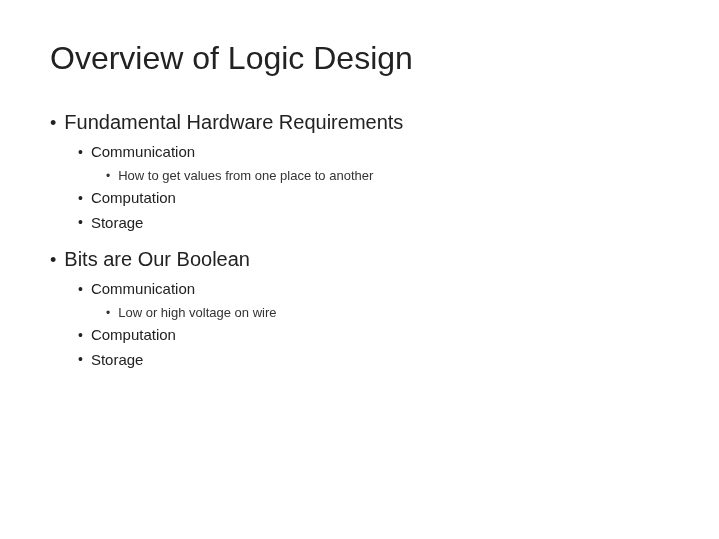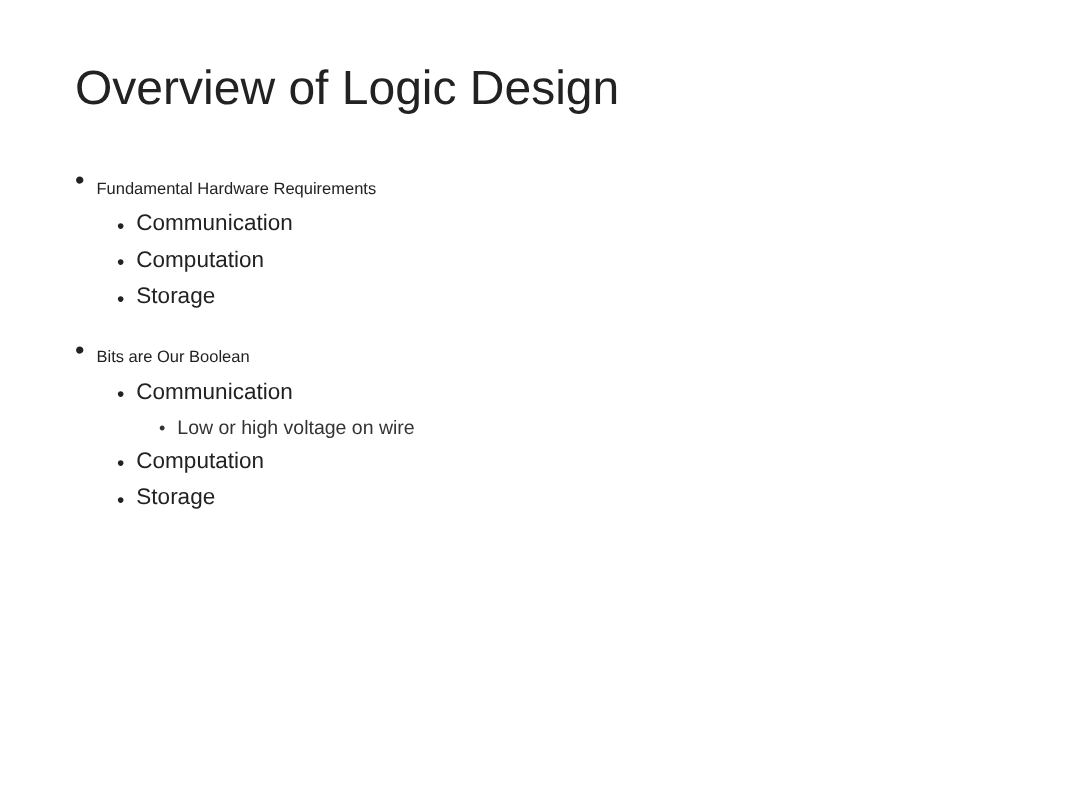--- a/index.html
+++ b/index.html
@@ -41,40 +41,40 @@
     }
 
     .level1 > li {
       margin-bottom: 10px;
     }
 
     .level1 > li > .bullet-label {
       display: flex;
       align-items: flex-end;
       gap: 8px;
-      font-size: 11px;
+      font-size: 20px;
       font-weight: 400;
       margin-bottom: 4px;
     }
 
     .level1 > li > .bullet-label::before {
       content: '•';
       font-size: 18px;
       flex-shrink: 0;
     }
 
     .level2 {
       list-style: none;
       margin-left: 28px;
       margin-bottom: 2px;
     }
 
     .level2 > li {
       display: flex;
-      align-items: flex-end;
+      align-items: center;
       gap: 8px;
       font-size: 15px;
       margin-bottom: 2px;
     }
 
     .level2 > li::before {
       content: '•';
       font-size: 14px;
       flex-shrink: 0;
     }
@@ -110,20 +110,25 @@
     <ul class="level1">
 
       <li>
         <div class="bullet-label">
           <span>Fundamental Hardware Requirements</span>
         </div>
         <ul class="level2">
           <li>
             <span>Communication</span>
           </li>
+          <ul class="level3">
+            <li>
+              <span>How to get values from one place to another</span>
+            </li>
+          </ul>
           <li>
             <span>Computation</span>
           </li>
           <li>
             <span>Storage</span>
           </li>
         </ul>
       </li>
 
       <li>

